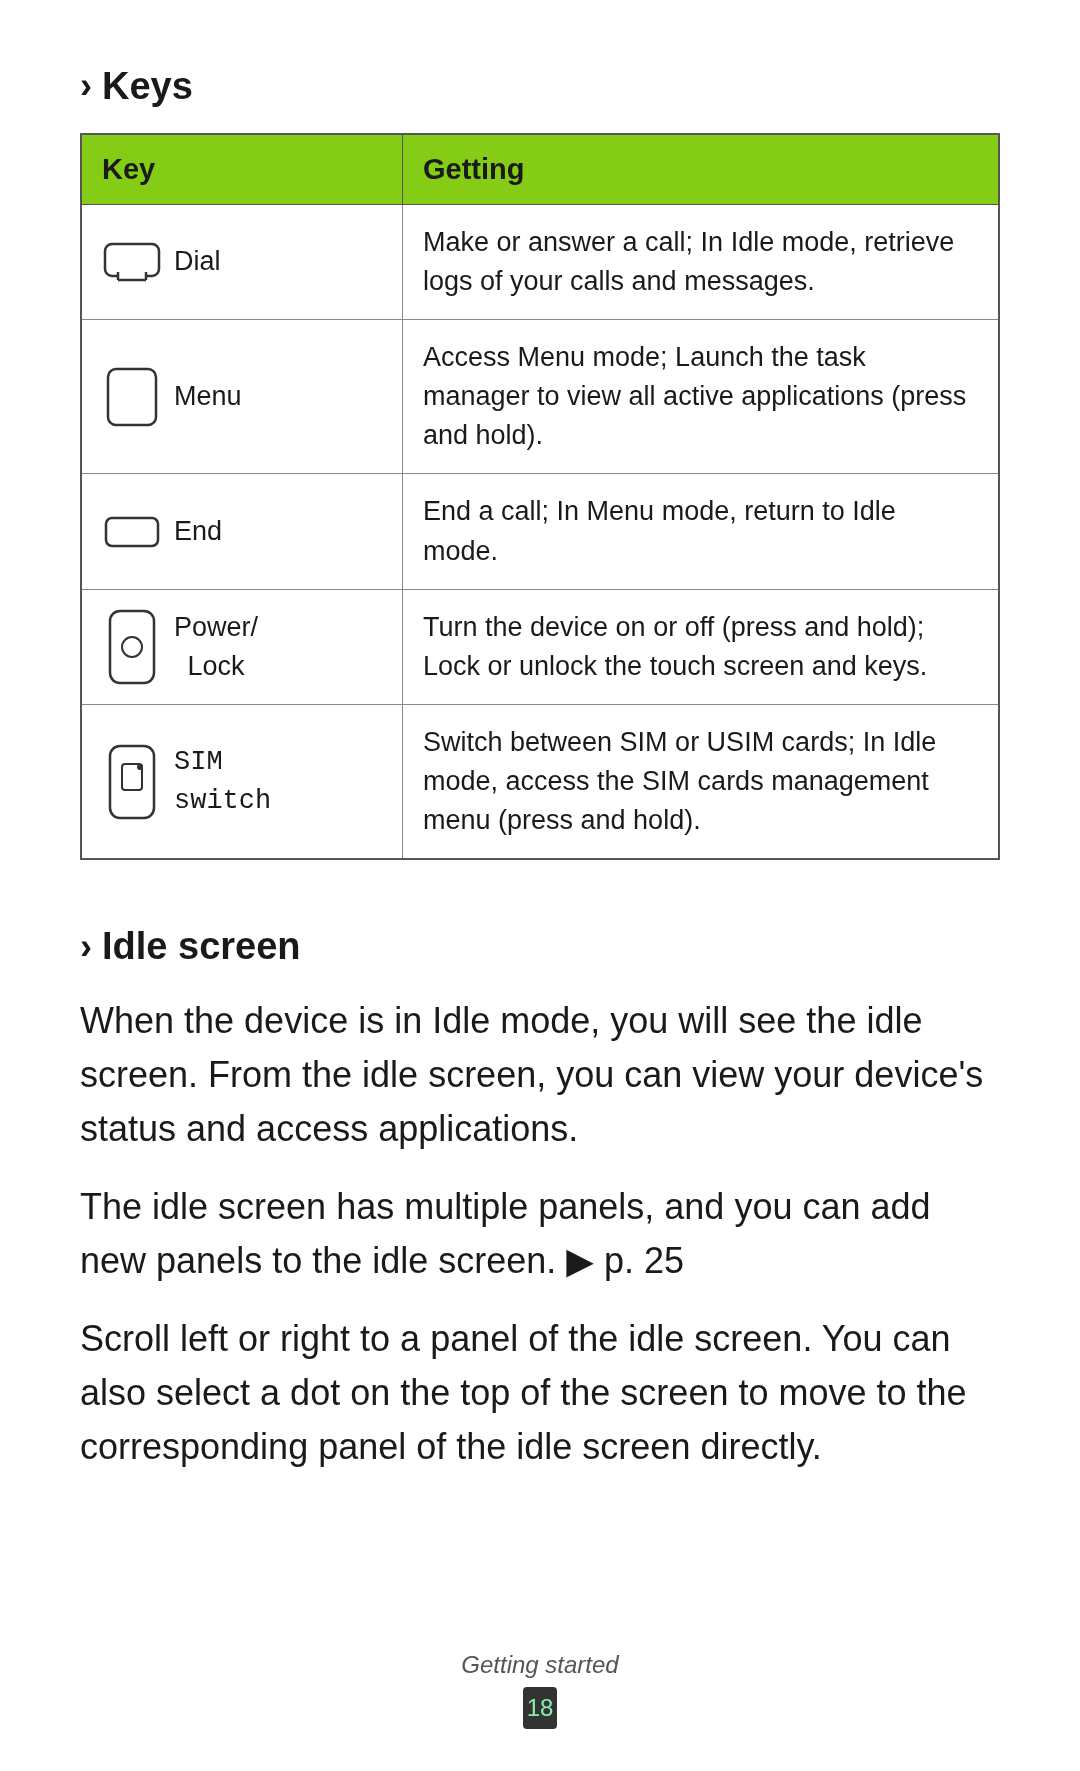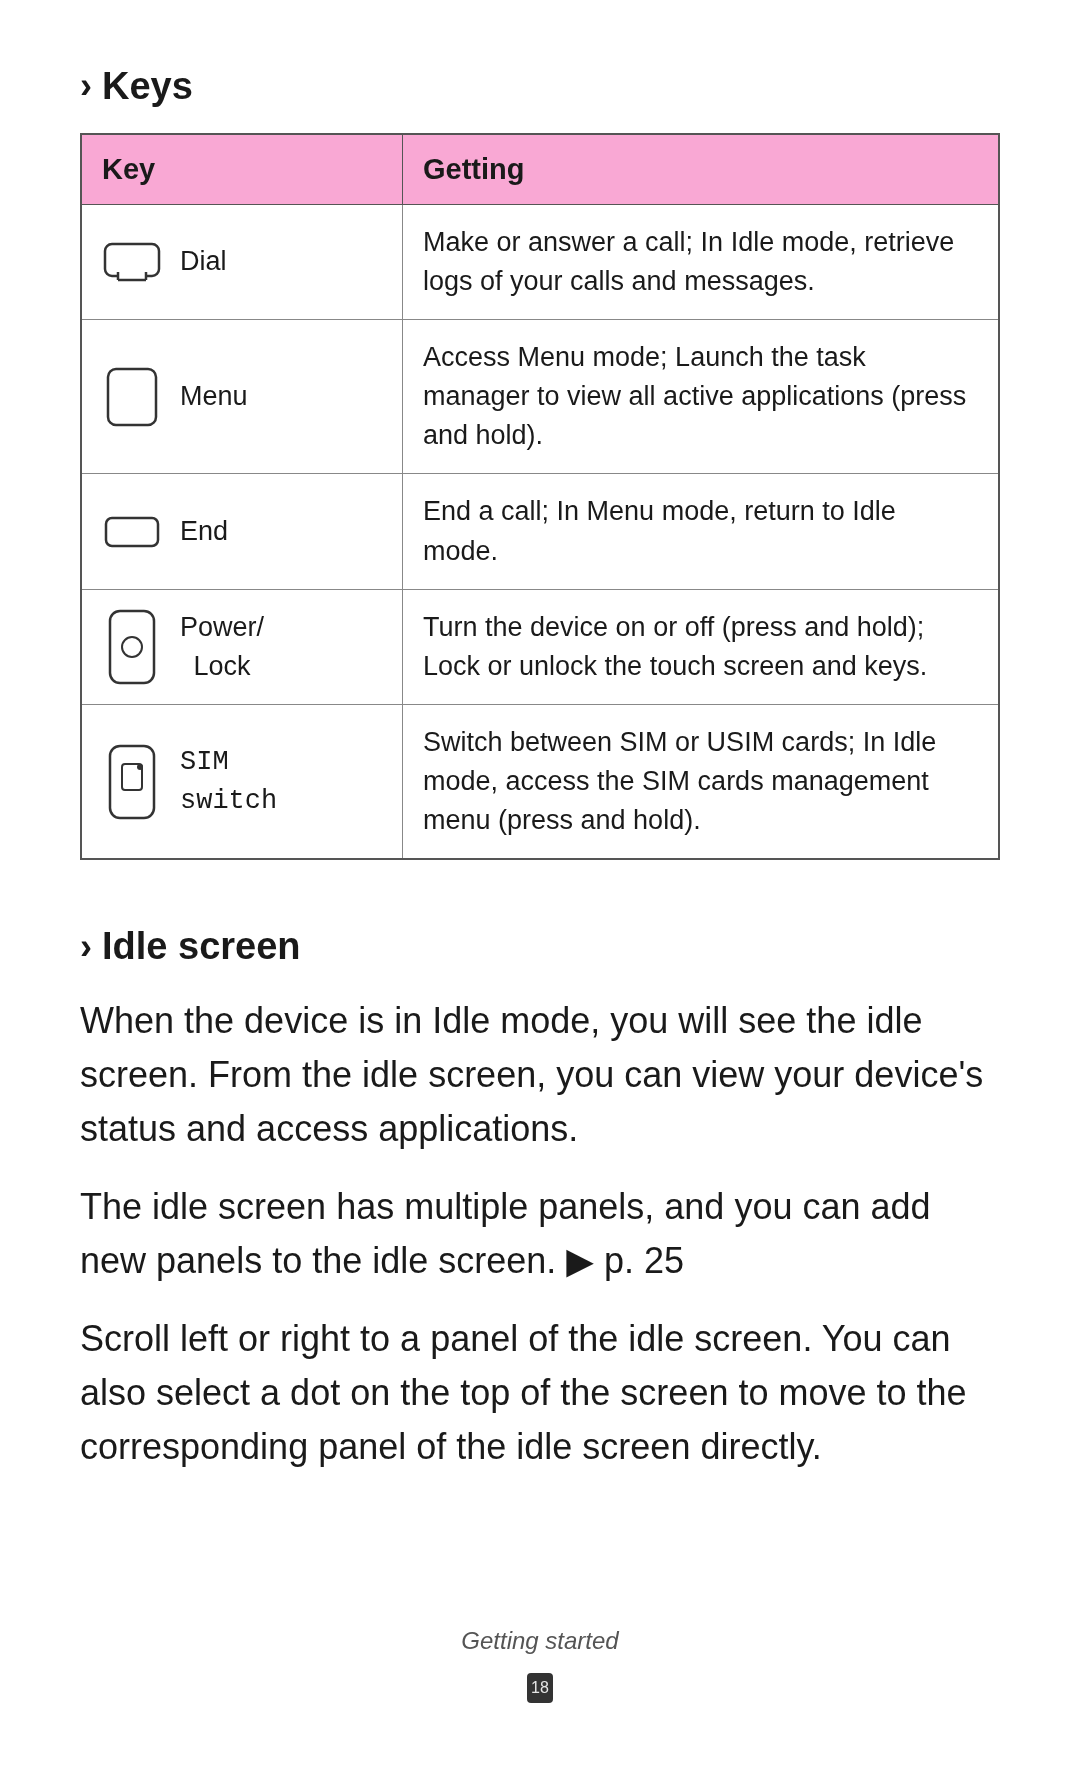--- a/index.html
+++ b/index.html
@@ -35,41 +35,41 @@
     }
 
     .keys-table {
       width: 100%;
       border-collapse: collapse;
       border: 2px solid #555;
       margin-bottom: 60px;
     }
 
     .keys-table th {
-      background: #f9a8d4;
+      background: #84cc16;
       font-weight: bold;
       text-align: left;
       padding: 14px 20px;
       border: 1.5px solid #555;
       font-size: 29px;
     }
 
     .keys-table td {
       padding: 18px 20px;
       border: 1.5px solid #888;
       vertical-align: middle;
       font-size: 27px;
       line-height: 1.45;
     }
 
     .key-cell {
       width: 280px;
       display: flex;
       align-items: center;
-      gap: 18px;
+      gap: 12px;
     }
 
     .key-icon {
       width: 60px;
       height: 60px;
       display: flex;
       align-items: center;
       justify-content: center;
       flex-shrink: 0;
     }
@@ -91,38 +91,38 @@
     }
 
     .idle-section p {
       margin-bottom: 24px;
       font-size: 36px;
       line-height: 1.5;
     }
 
     .footer {
       position: fixed;
-      bottom: 68px;
+      bottom: 42px;
       left: 0;
       width: 1080px;
       text-align: center;
     }
 
     .footer-text {
       font-style: italic;
       font-size: 24px;
       color: #555;
       margin-bottom: 6px;
     }
 
     .footer-page {
       display: inline-block;
       background: #333;
-      color: #e5e5e5;
-      font-size: 16px;
+      color: #86efac;
+      font-size: 24px;
       padding: 4px 4px;
       border-radius: 4px;
     }
   </style>
 </head>
 <body>
 
 <div class="section-heading">
   <span class="chevron">›</span>
   <span>Keys</span>

